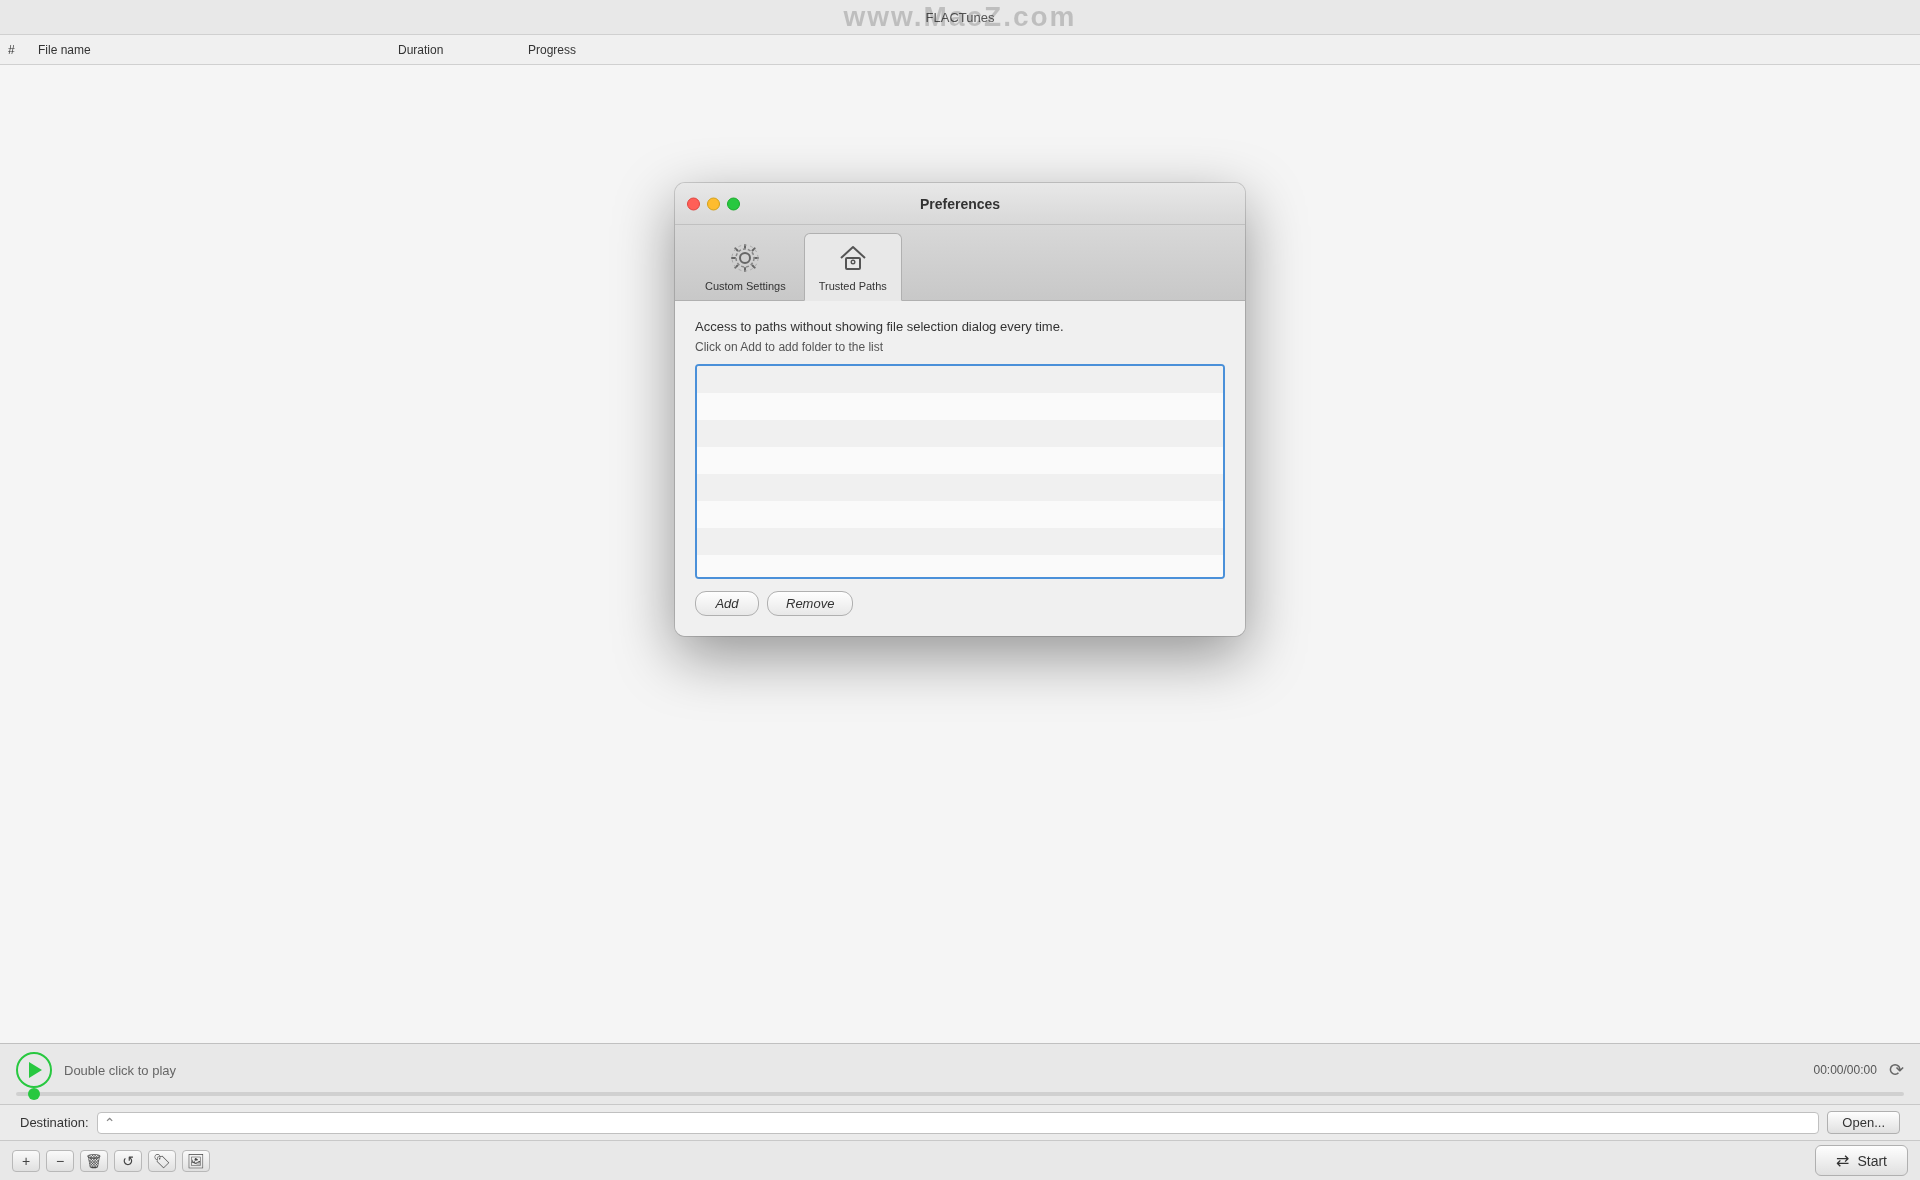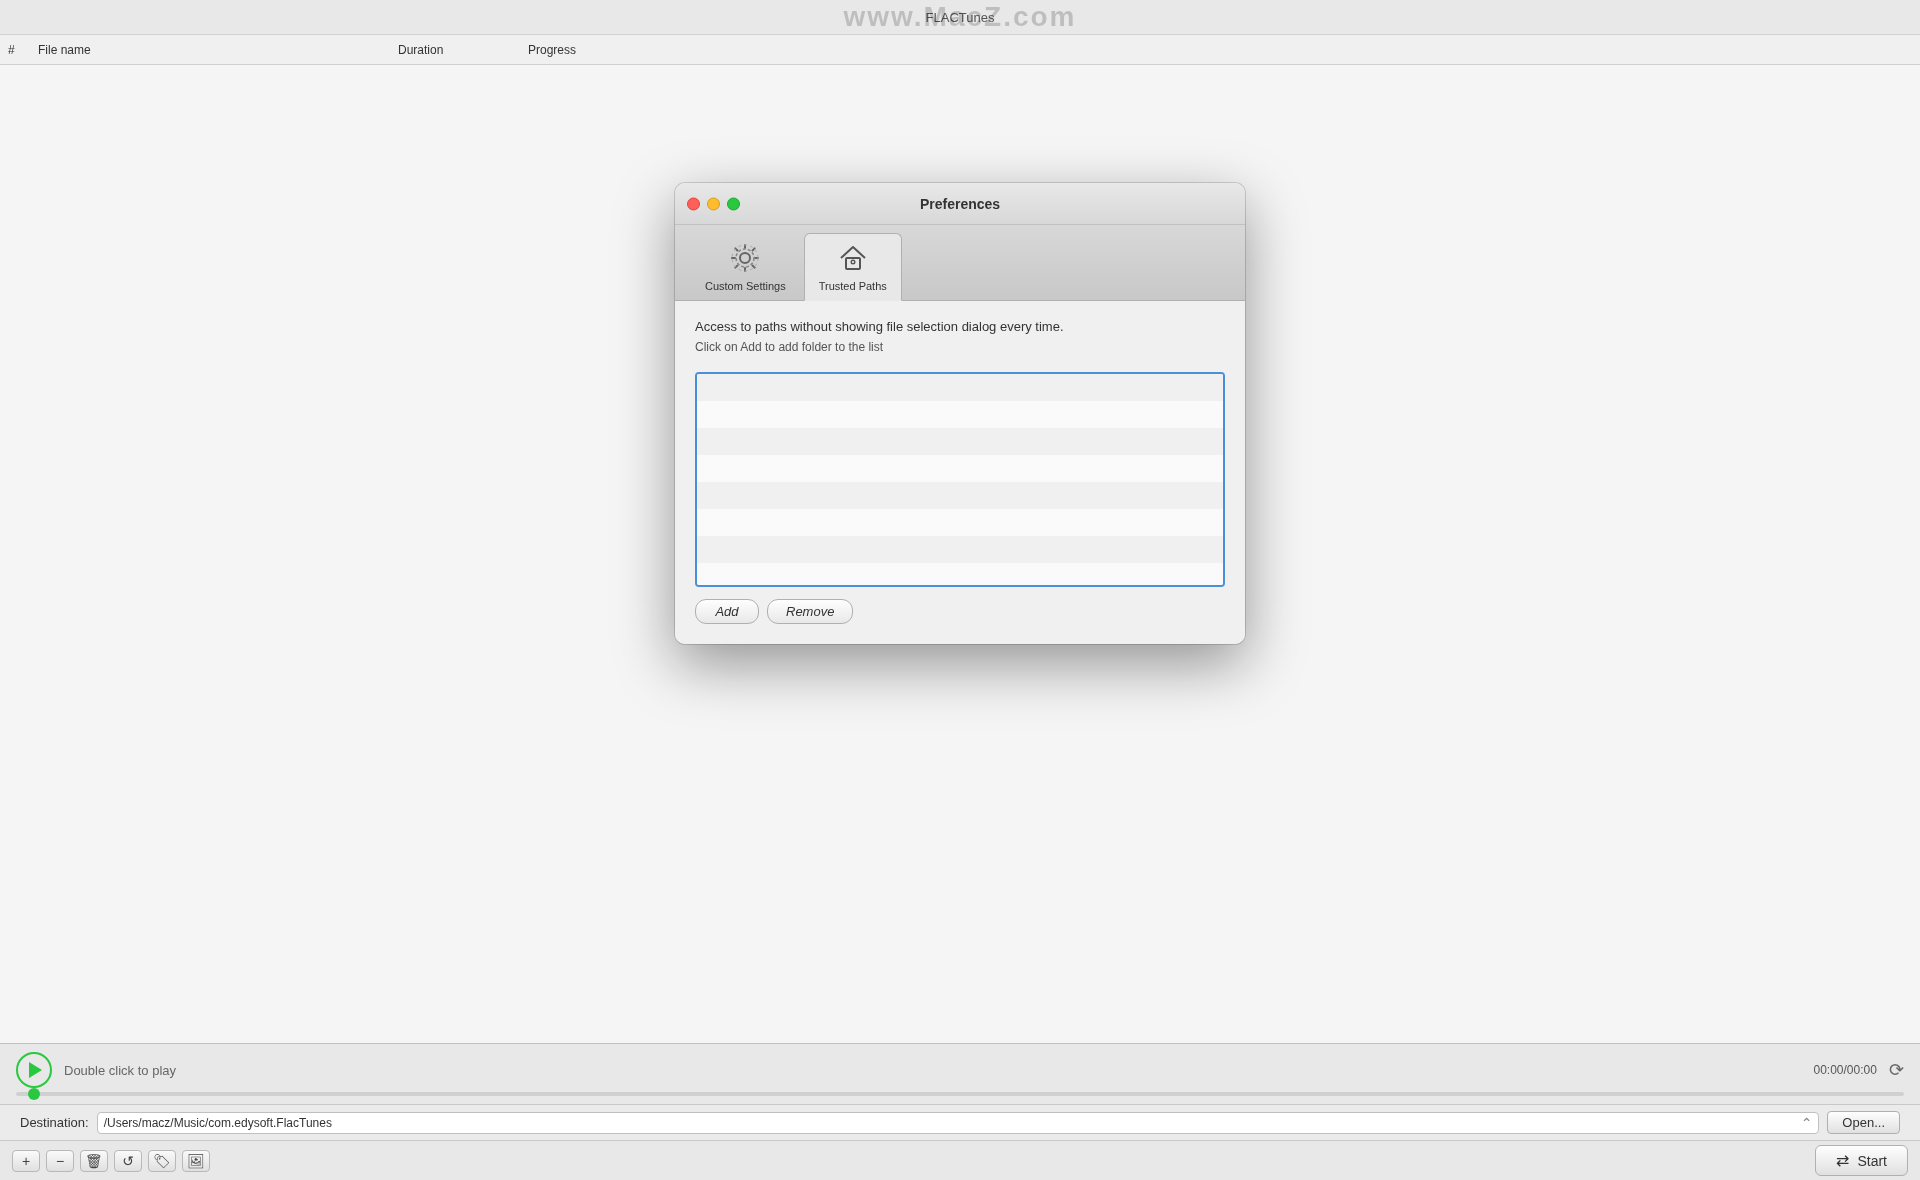--- a/index.html
+++ b/index.html
@@ -199,21 +199,21 @@
 
     .dialog-description {
       font-size: 13px;
       color: #333;
       margin-bottom: 6px;
     }
 
     .dialog-hint {
       font-size: 12px;
       color: #555;
-      margin-bottom: 18px;
+      margin-bottom: 10px;
     }
 
     
     .list-box {
       width: 100%;
       height: 215px;
       background: white;
       border: 2px solid #4a90d9;
       border-radius: 4px;
       overflow: hidden;
@@ -529,21 +529,20 @@
     <span class="repeat-icon">⟳</span>
   </div>
   <div class="progress-bar-container">
     <div class="progress-ball"></div>
   </div>
 </div>
 
 <div class="destination-bar">
   <span class="destination-label">Destination:</span>
   <div class="destination-input">
-    <span class="destination-input-text">/Users/macz/Music/com.edysoft.FlacTunes</span>
     <span class="destination-arrow">⌃</span>
   </div>
   <button class="open-btn">Open...</button>
 </div>
 
 <div class="bottom-toolbar">
   <div class="toolbar-left">
     <button class="tool-btn">
       <span>+</span>
     </button>

